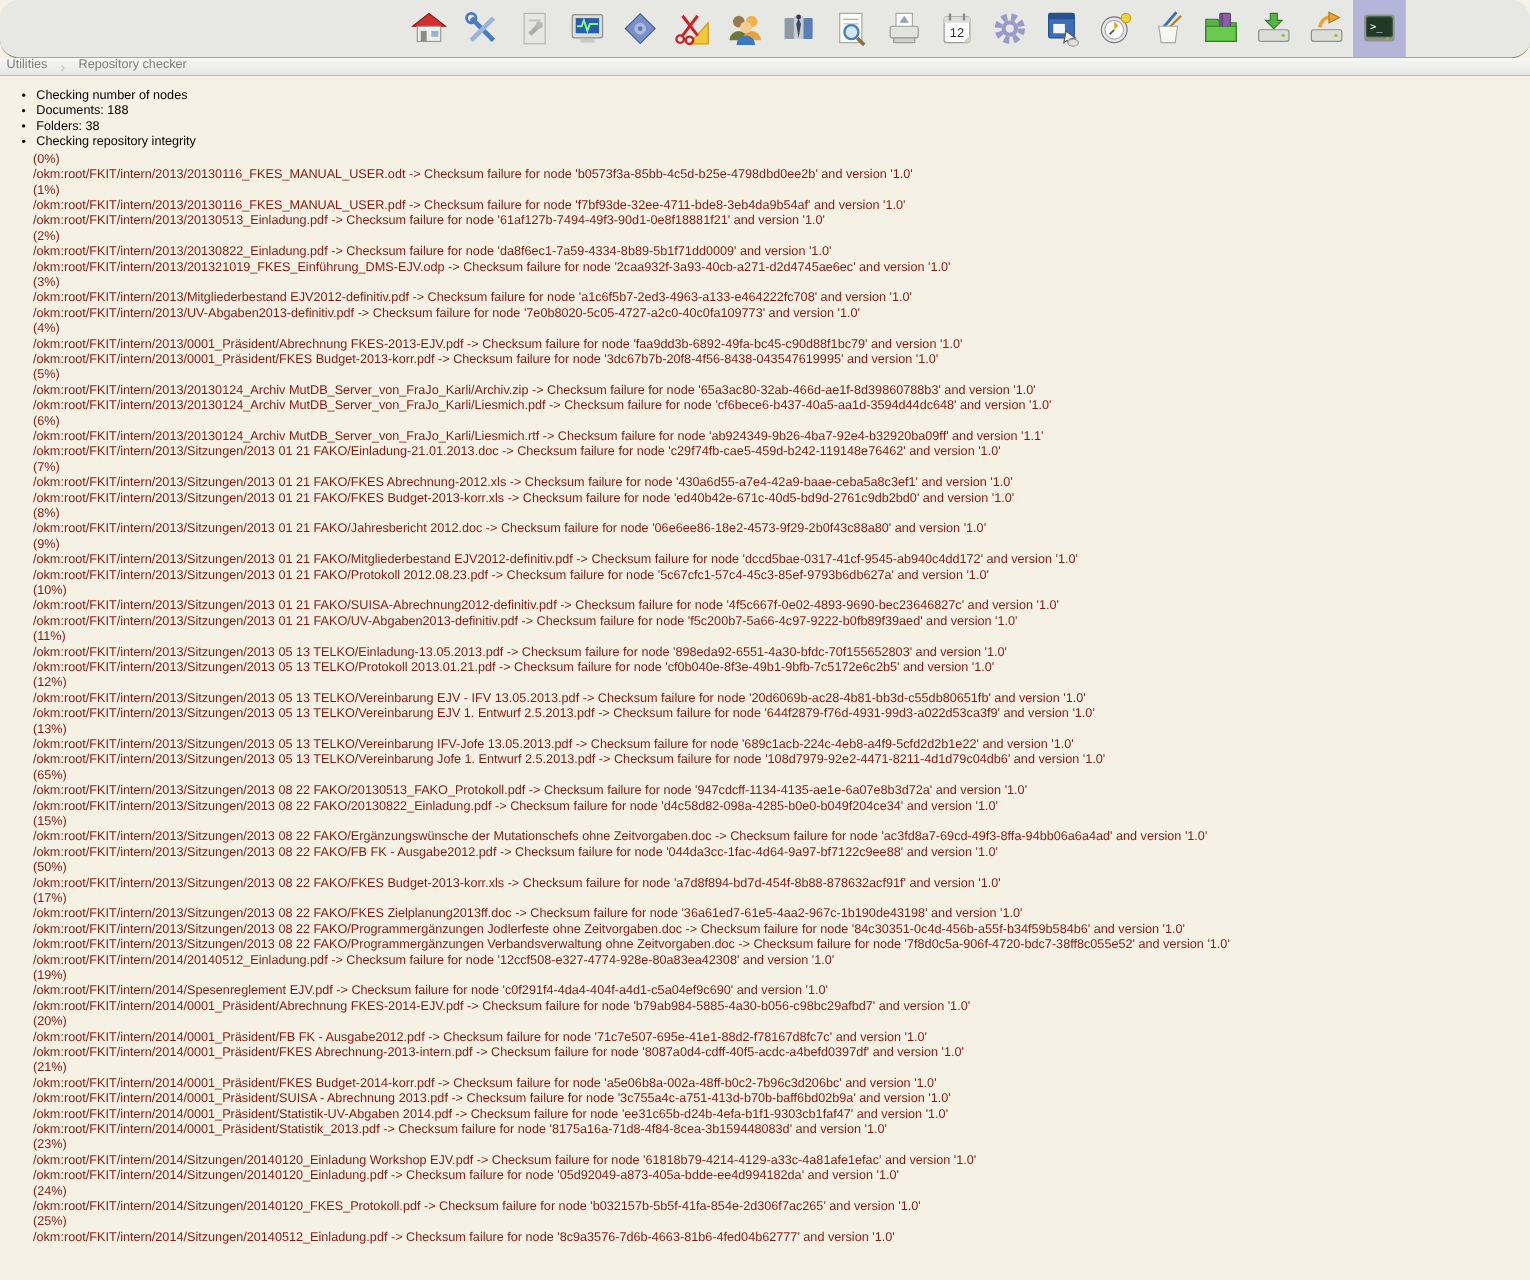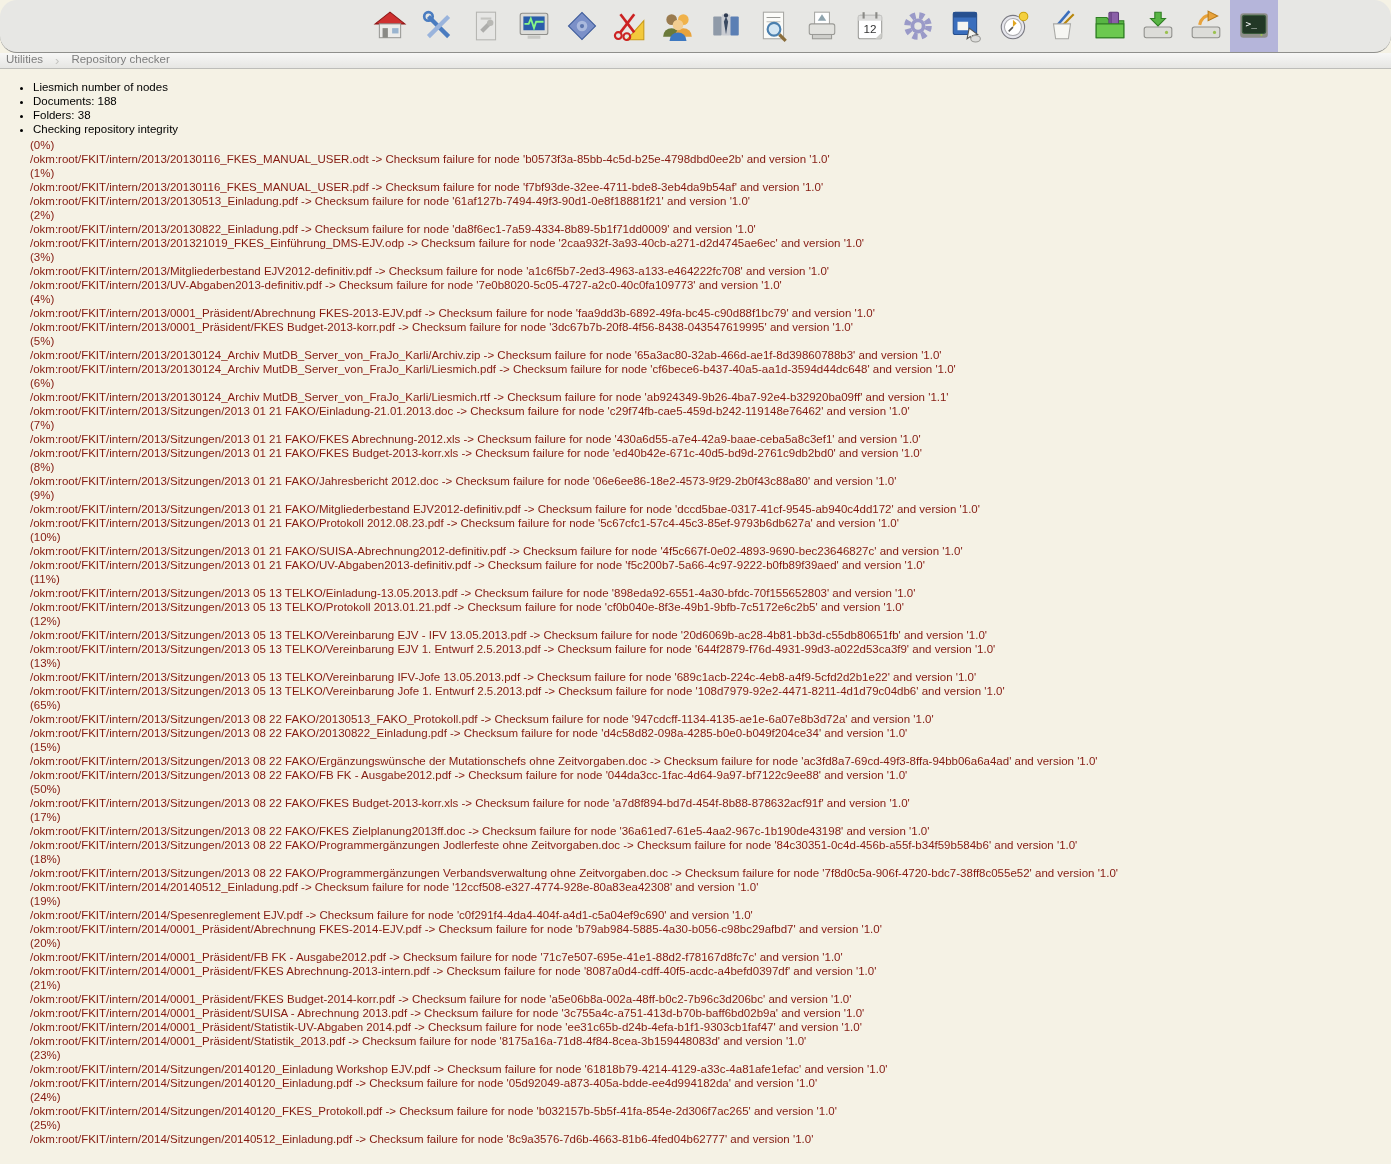--- a/index.html
+++ b/index.html
@@ -220,21 +220,21 @@
 </div>
 
 <div class="breadcrumb">
   <span class="crumb link">Utilities</span>
   <span class="sep">›</span>
   <span class="crumb">Repository checker</span>
 </div>
 
 <div class="content">
   <ul class="status-list">
-    <li>Liesmich number of nodes</li>
+    <li>Checking number of nodes</li>
     <li>Documents: 188</li>
     <li>Folders: 38</li>
     <li>Checking repository integrity</li>
   </ul>
 
   <div class="log">
 
       <div class="log-line">(0%)</div>
 
       <div class="log-line">/okm:root/FKIT/intern/2013/20130116_FKES_MANUAL_USER.odt -&gt; Checksum failure for node 'b0573f3a-85bb-4c5d-b25e-4798dbd0ee2b' and version '1.0'</div>
@@ -330,21 +330,20 @@
       <div class="log-line">(50%)</div>
 
       <div class="log-line">/okm:root/FKIT/intern/2013/Sitzungen/2013 08 22 FAKO/FKES Budget-2013-korr.xls -&gt; Checksum failure for node 'a7d8f894-bd7d-454f-8b88-878632acf91f' and version '1.0'</div>
 
       <div class="log-line">(17%)</div>
 
       <div class="log-line">/okm:root/FKIT/intern/2013/Sitzungen/2013 08 22 FAKO/FKES Zielplanung2013ff.doc -&gt; Checksum failure for node '36a61ed7-61e5-4aa2-967c-1b190de43198' and version '1.0'</div>
 
       <div class="log-line">/okm:root/FKIT/intern/2013/Sitzungen/2013 08 22 FAKO/Programmergänzungen Jodlerfeste ohne Zeitvorgaben.doc -&gt; Checksum failure for node '84c30351-0c4d-456b-a55f-b34f59b584b6' and version '1.0'</div>
 
-      <div class="log-line">(18%)</div>
 
       <div class="log-line">/okm:root/FKIT/intern/2013/Sitzungen/2013 08 22 FAKO/Programmergänzungen Verbandsverwaltung ohne Zeitvorgaben.doc -&gt; Checksum failure for node '7f8d0c5a-906f-4720-bdc7-38ff8c055e52' and version '1.0'</div>
 
       <div class="log-line">/okm:root/FKIT/intern/2014/20140512_Einladung.pdf -&gt; Checksum failure for node '12ccf508-e327-4774-928e-80a83ea42308' and version '1.0'</div>
 
       <div class="log-line">(19%)</div>
 
       <div class="log-line">/okm:root/FKIT/intern/2014/Spesenreglement EJV.pdf -&gt; Checksum failure for node 'c0f291f4-4da4-404f-a4d1-c5a04ef9c690' and version '1.0'</div>
 
       <div class="log-line">/okm:root/FKIT/intern/2014/0001_Präsident/Abrechnung FKES-2014-EJV.pdf -&gt; Checksum failure for node 'b79ab984-5885-4a30-b056-c98bc29afbd7' and version '1.0'</div>

